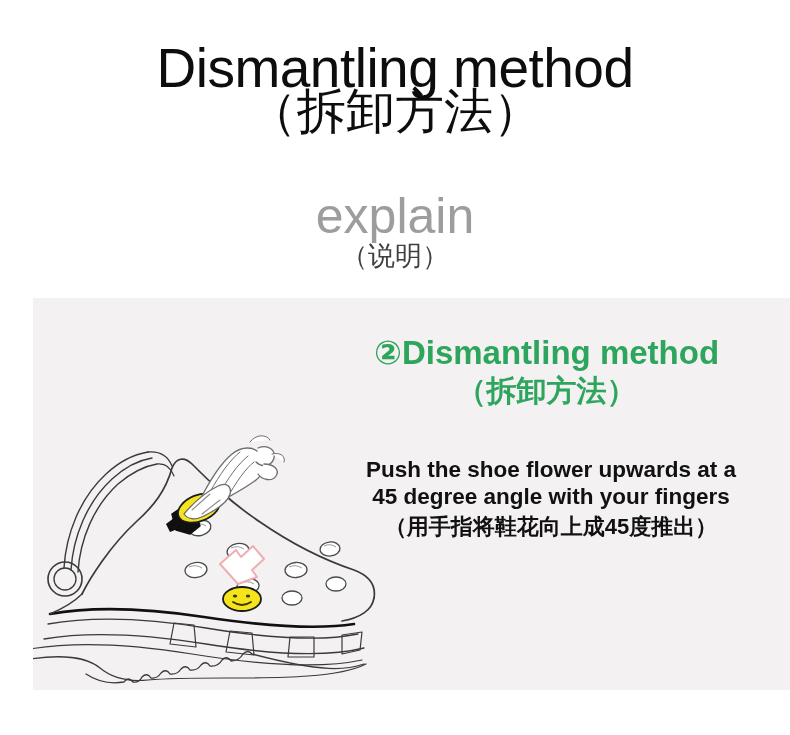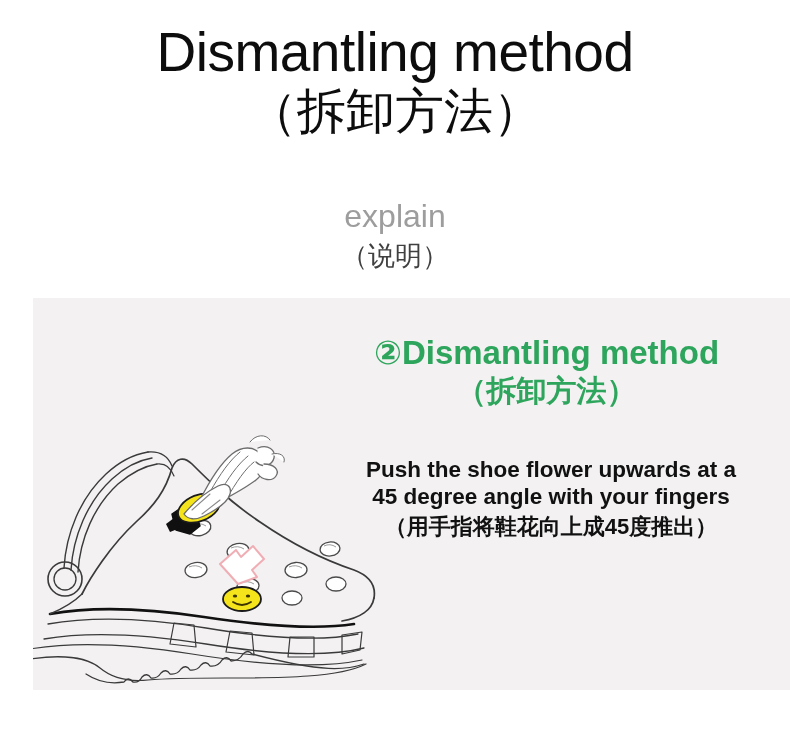--- a/index.html
+++ b/index.html
@@ -20,21 +20,21 @@
   .header {
     position: absolute;
     left: 0;
     top: 0;
     width: 790px;
     text-align: center;
   }
   .title-en {
     position: absolute;
     left: 0;
-    top: 22px;
+    top: 38px;
     width: 790px;
     font-size: 55px;
     line-height: 60px;
     font-weight: 400;
     color: #0d0d0d;
     letter-spacing: -0.5px;
   }
   .title-cn {
     position: absolute;
     left: 0;
@@ -43,21 +43,21 @@
     font-size: 49px;
     line-height: 58px;
     font-weight: 400;
     color: #0d0d0d;
   }
   .subtitle-en {
     position: absolute;
     left: 0;
     top: 193px;
     width: 790px;
-    font-size: 32px;
+    font-size: 50px;
     line-height: 46px;
     font-weight: 400;
     color: #9d9d9d;
   }
   .subtitle-cn {
     position: absolute;
     left: 0;
     top: 240px;
     width: 790px;
     font-size: 27px;

